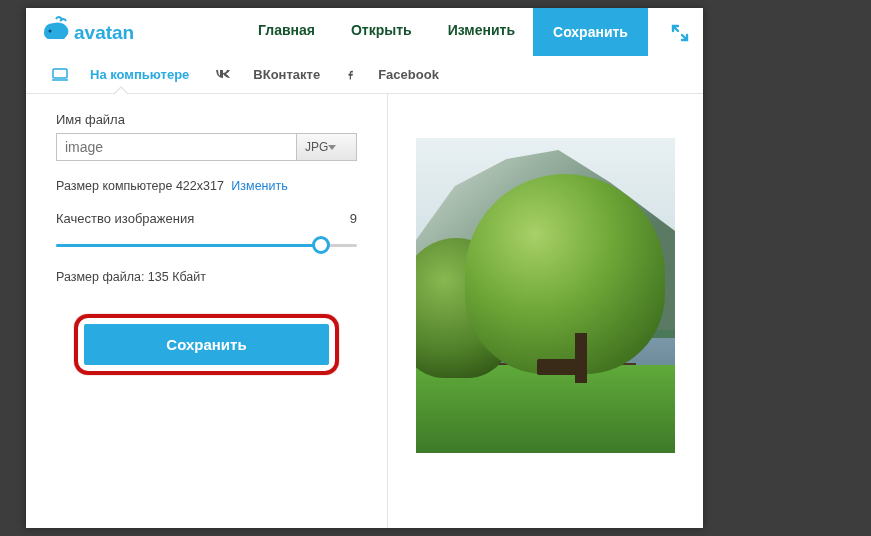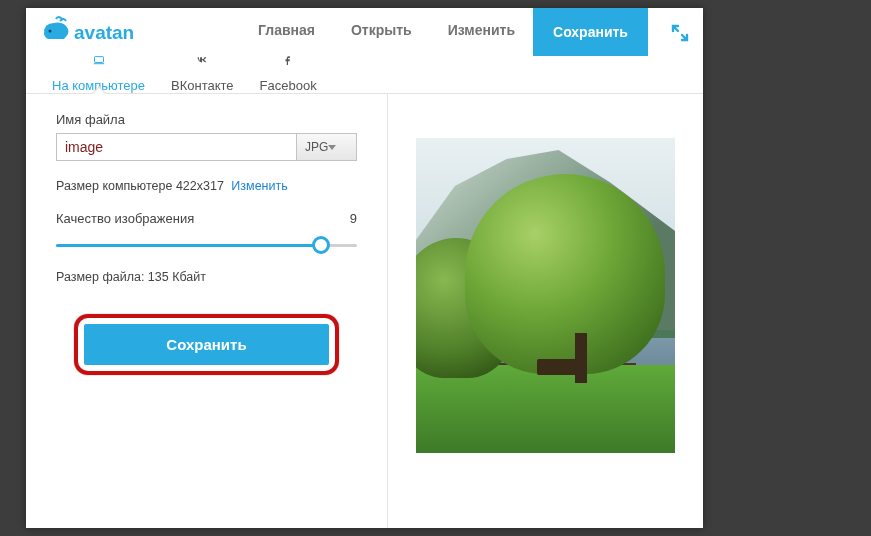--- a/index.html
+++ b/index.html
@@ -4,39 +4,39 @@
   <style>
     * { margin: 0; padding: 0; box-sizing: border-box; }
     body { font-family: Arial, Helvetica, sans-serif; background: #3d3d3d; width: 871px; height: 536px; overflow: hidden; position: relative; }
     .frame { position: absolute; top: 8px; left: 26px; width: 677px; height: 520px; background: #fff; box-shadow: 0 0 8px rgba(0,0,0,0.4); }
     
     .topbar { height: 48px; display: flex; align-items: center; position: relative; }
     .logo { margin-left: 14px; width: 110px; height: 40px; display: flex; align-items: center; }
     .logo svg { display: block; }
     
     .nav { display: flex; margin-left: 90px; }
-    .nav-item { color: #737373; font-weight: bold; font-size: 14px; padding: 14px 18px; cursor: pointer; }
+    .nav-item { color: #14532d; font-weight: bold; font-size: 14px; padding: 14px 18px; cursor: pointer; }
     .nav-item.solid { background: #29abe2; color: #fff; padding: 16px 20px; }
     
     .fullscreen { position: absolute; right: 14px; top: 16px; color: #29abe2; cursor: pointer; }
     
     .subtabs { height: 38px; border-bottom: 1px solid #e4e4e4; display: flex; align-items: stretch; padding-left: 26px; gap: 26px; position: relative; }
-    .subtab { display: flex; align-items: center; gap: 13px; font-size: 13px; color: #555; cursor: pointer; font-weight: normal; flex-direction: column; }
+    .subtab { display: flex; align-items: center; gap: 22px; font-size: 13px; color: #555; cursor: pointer; font-weight: bold; }
     .subtab.active { color: #29abe2; position: relative; }
     .subtab.active::after { content: ""; position: absolute; bottom: -1px; left: 50%; transform: translateX(-50%); width: 0; height: 0; border-left: 8px solid transparent; border-right: 8px solid transparent; border-bottom: 8px solid #e4e4e4; }
     .subtab.active::before { content: ""; position: absolute; bottom: -2px; left: 50%; transform: translateX(-50%); width: 0; height: 0; border-left: 7px solid transparent; border-right: 7px solid transparent; border-bottom: 7px solid #fff; z-index: 2; }
     .subtab-icon { width: 16px; height: 14px; }
     
     .content { display: flex; height: calc(100% - 86px); }
     .left-panel { width: 362px; border-right: 1px solid #e4e4e4; padding: 18px 30px 18px 30px; }
     .right-panel { flex: 1; padding: 44px 28px 20px 28px; display: flex; align-items: flex-start; justify-content: center; }
     
     .field-label { font-size: 13px; color: #444; margin-bottom: 6px; }
     .filename-row { display: flex; gap: 0; margin-bottom: 18px; }
-    .filename-input { flex: 1; height: 28px; border: 1px solid #c3c3c3; background: #fff; padding: 0 8px; font-size: 14px; color: #7f1d1d; }
+    .filename-input { flex: 1; height: 28px; border: 1px solid #c3c3c3; background: #fff; padding: 0 8px; font-size: 14px; color: #737373; }
     .format-select { width: 60px; height: 28px; border: 1px solid #c3c3c3; border-left: none; background: linear-gradient(#f8f8f8,#e6e6e6); display: flex; align-items: center; padding: 0 8px; font-size: 12px; color: #555; cursor: pointer; }
     .chevron-down { width: 0; height: 0; border-left: 4px solid transparent; border-right: 4px solid transparent; border-top: 5px solid #888; }
     
     .dim-row { font-size: 12.5px; color: #444; margin-bottom: 18px; }
     .dim-row .link { color: #2184d8; cursor: pointer; margin-left: 4px; }
     
     .quality-row { display: flex; justify-content: space-between; font-size: 13px; color: #444; margin-bottom: 10px; }
     
     .slider-wrap { position: relative; height: 20px; margin-bottom: 14px; }
     .slider-track { position: absolute; top: 8px; left: 0; right: 0; height: 3px; background: #d0d0d0; border-radius: 2px; }

